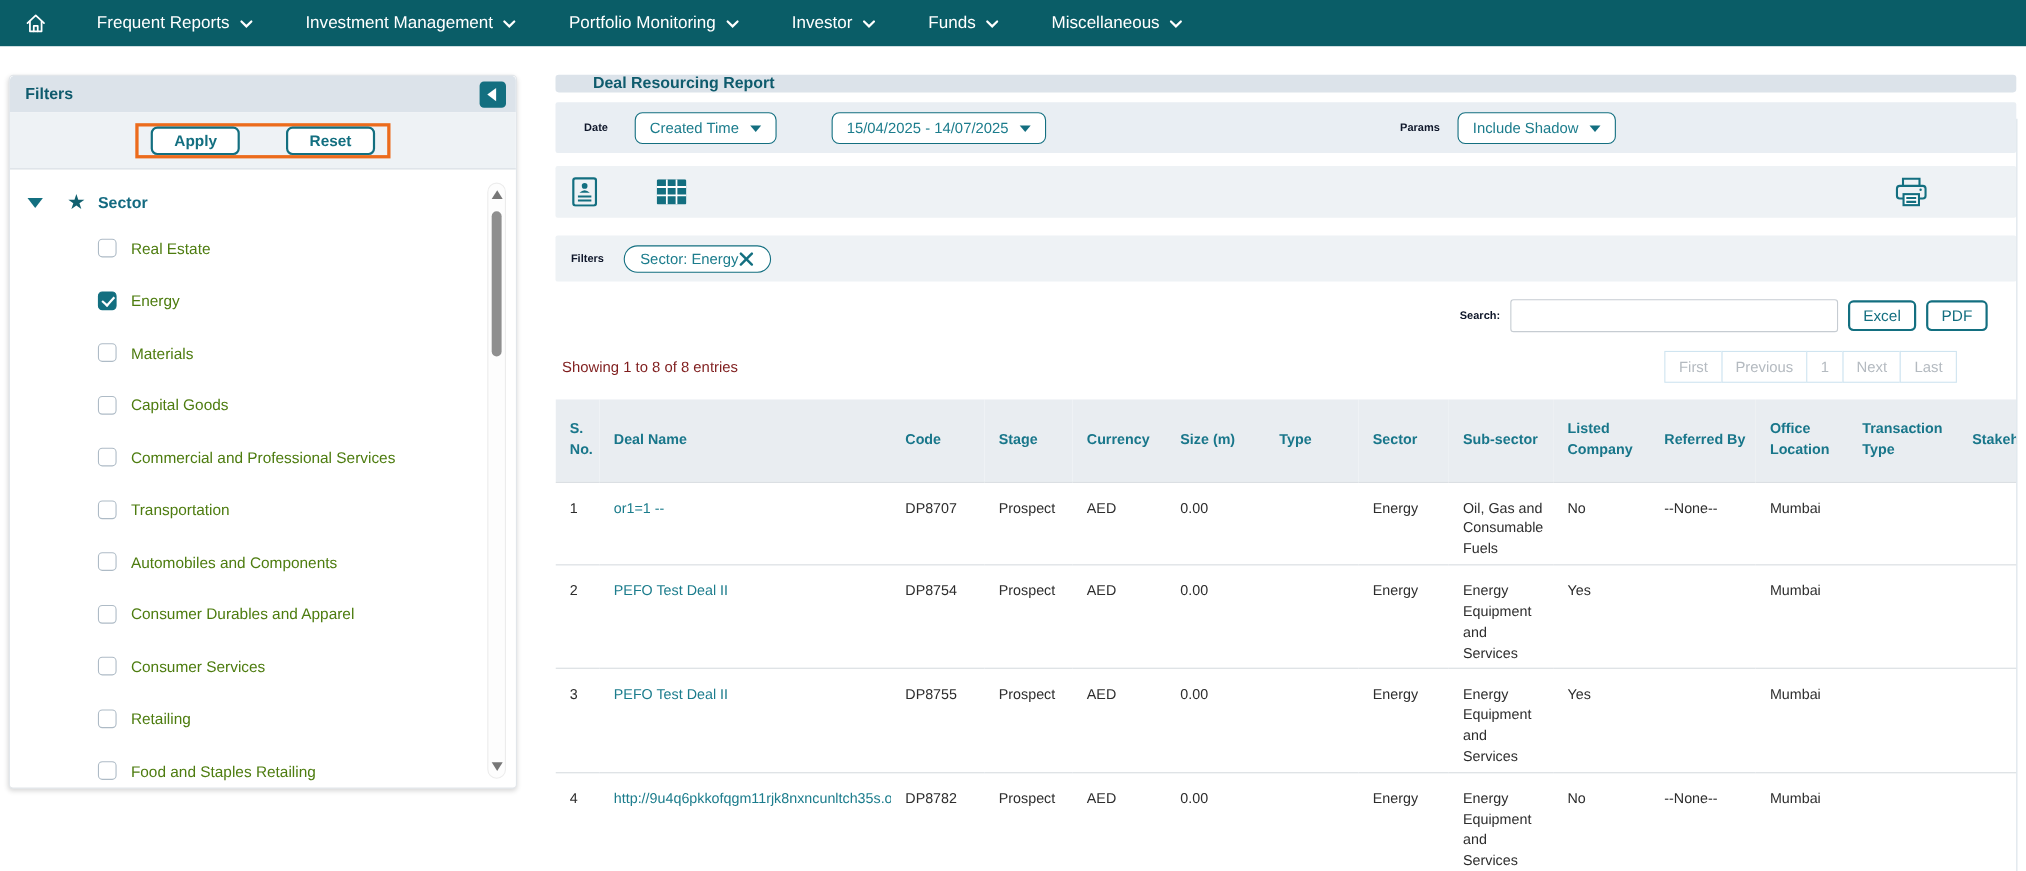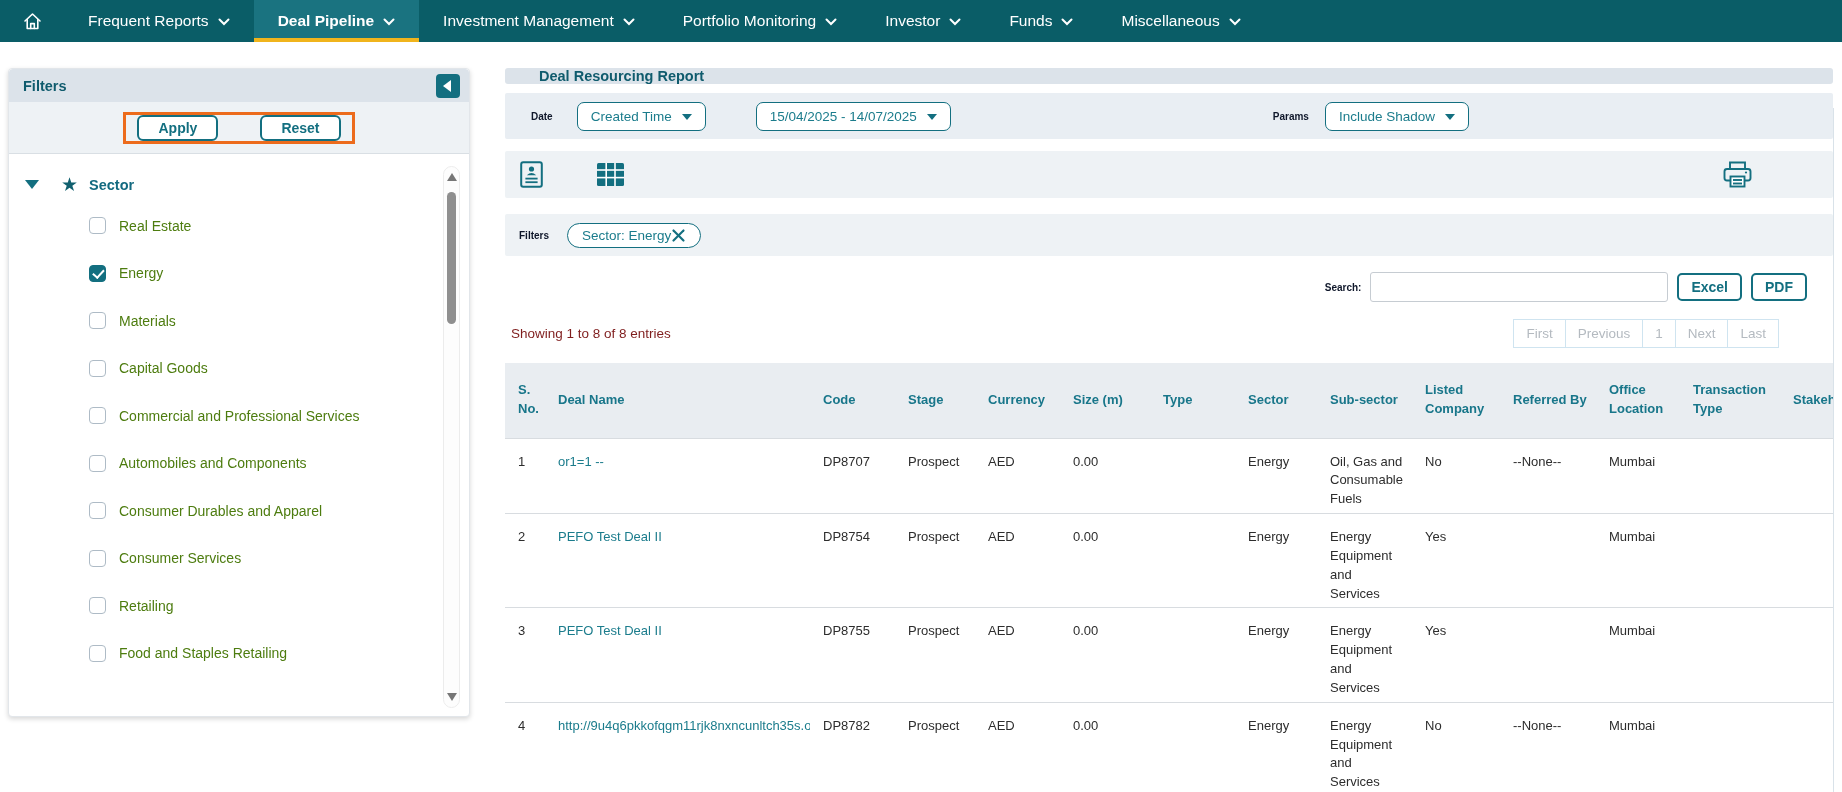--- a/index.html
+++ b/index.html
@@ -79,21 +79,21 @@
     display:flex; align-items:center; padding-left:14px; }
   .chip { margin-left:18px; border:1.5px solid var(--accent); border-radius:17px; background:#fff;
     display:flex; align-items:center; gap:0; padding:4px 14px; cursor:pointer; }
   .chip-text { font-size:13.5px; color:#1b7c8c; }
   .chip-x { display:flex; cursor:pointer; }
   .search-row { margin-top:16px; display:flex; align-items:center; justify-content:flex-end;
     padding-right:26px; }
   .search-input { width:298px; height:30px; border:1px solid #c6ccd2; border-radius:3px;
     margin-left:9px; padding:0 8px; font-size:13.5px; }
   .exp-btn { background:#fff; border:2px solid var(--accent); border-radius:5px; color:var(--accent);
-    font-weight:bold; font-size:14px; padding:4px 12px; margin-left:9px; cursor:pointer;
+    font-weight:normal; font-size:14px; padding:4px 12px; margin-left:9px; cursor:pointer;
     font-family:"Liberation Sans","DejaVu Sans",sans-serif; }
   .meta-row { margin-top:17px; display:flex; align-items:center; }
   .showing { margin-left:6px; font-size:13.5px; color:#7f1d1d; }
   .pagination { margin-left:auto; margin-right:54px; display:flex; }
   .page-btn { border:1px solid #cfe4f0; background:#fff; color:#b4bac0; font-size:13.5px;
     padding:6px 12px; margin-left:-1px; cursor:pointer; white-space:nowrap; }
   .table-wrap { margin-top:15px; width:1328px; overflow:hidden; }
   table { border-collapse:collapse; table-layout:fixed; width:1437px; }
   thead td { background:#e9edf1; color:#18768a; font-weight:bold; font-size:13px;
     vertical-align:middle; padding:10px 8px 10px 13px; line-height:1.45; height:75px; }
@@ -120,28 +120,20 @@
   </div>
   <div id="nav-items" style="display:flex; align-items:stretch;">
       <div class="nav-item">
         <span>Frequent Reports</span>
         <span class="nav-chevron">
           <svg width="12" height="8" viewBox="0 0 12 8" fill="none" stroke="#fff" stroke-width="2" stroke-linecap="round">
             <path d="M1.5 1.5 L6 6 L10.5 1.5"></path>
           </svg>
         </span>
       </div>
-      <div class="nav-item active">
-        <span>Deal Pipeline</span>
-        <span class="nav-chevron">
-          <svg width="12" height="8" viewBox="0 0 12 8" fill="none" stroke="#fff" stroke-width="2" stroke-linecap="round">
-            <path d="M1.5 1.5 L6 6 L10.5 1.5"></path>
-          </svg>
-        </span>
-      </div>
       <div class="nav-item">
         <span>Investment Management</span>
         <span class="nav-chevron">
           <svg width="12" height="8" viewBox="0 0 12 8" fill="none" stroke="#fff" stroke-width="2" stroke-linecap="round">
             <path d="M1.5 1.5 L6 6 L10.5 1.5"></path>
           </svg>
         </span>
       </div>
       <div class="nav-item">
         <span>Portfolio Monitoring</span>
@@ -209,20 +201,24 @@
         <span class="checkbox"></span>
         <span class="sector-label">Materials</span>
       </div>
       <div class="sector-item">
         <span class="checkbox"></span>
         <span class="sector-label">Capital Goods</span>
       </div>
       <div class="sector-item">
         <span class="checkbox"></span>
         <span class="sector-label">Commercial and Professional Services</span>
+      </div>
+      <div class="sector-item">
+        <span class="checkbox"></span>
+        <span class="sector-label">Transportation</span>
       </div>
       <div class="sector-item">
         <span class="checkbox"></span>
         <span class="sector-label">Automobiles and Components</span>
       </div>
       <div class="sector-item">
         <span class="checkbox"></span>
         <span class="sector-label">Consumer Durables and Apparel</span>
       </div>
       <div class="sector-item">

